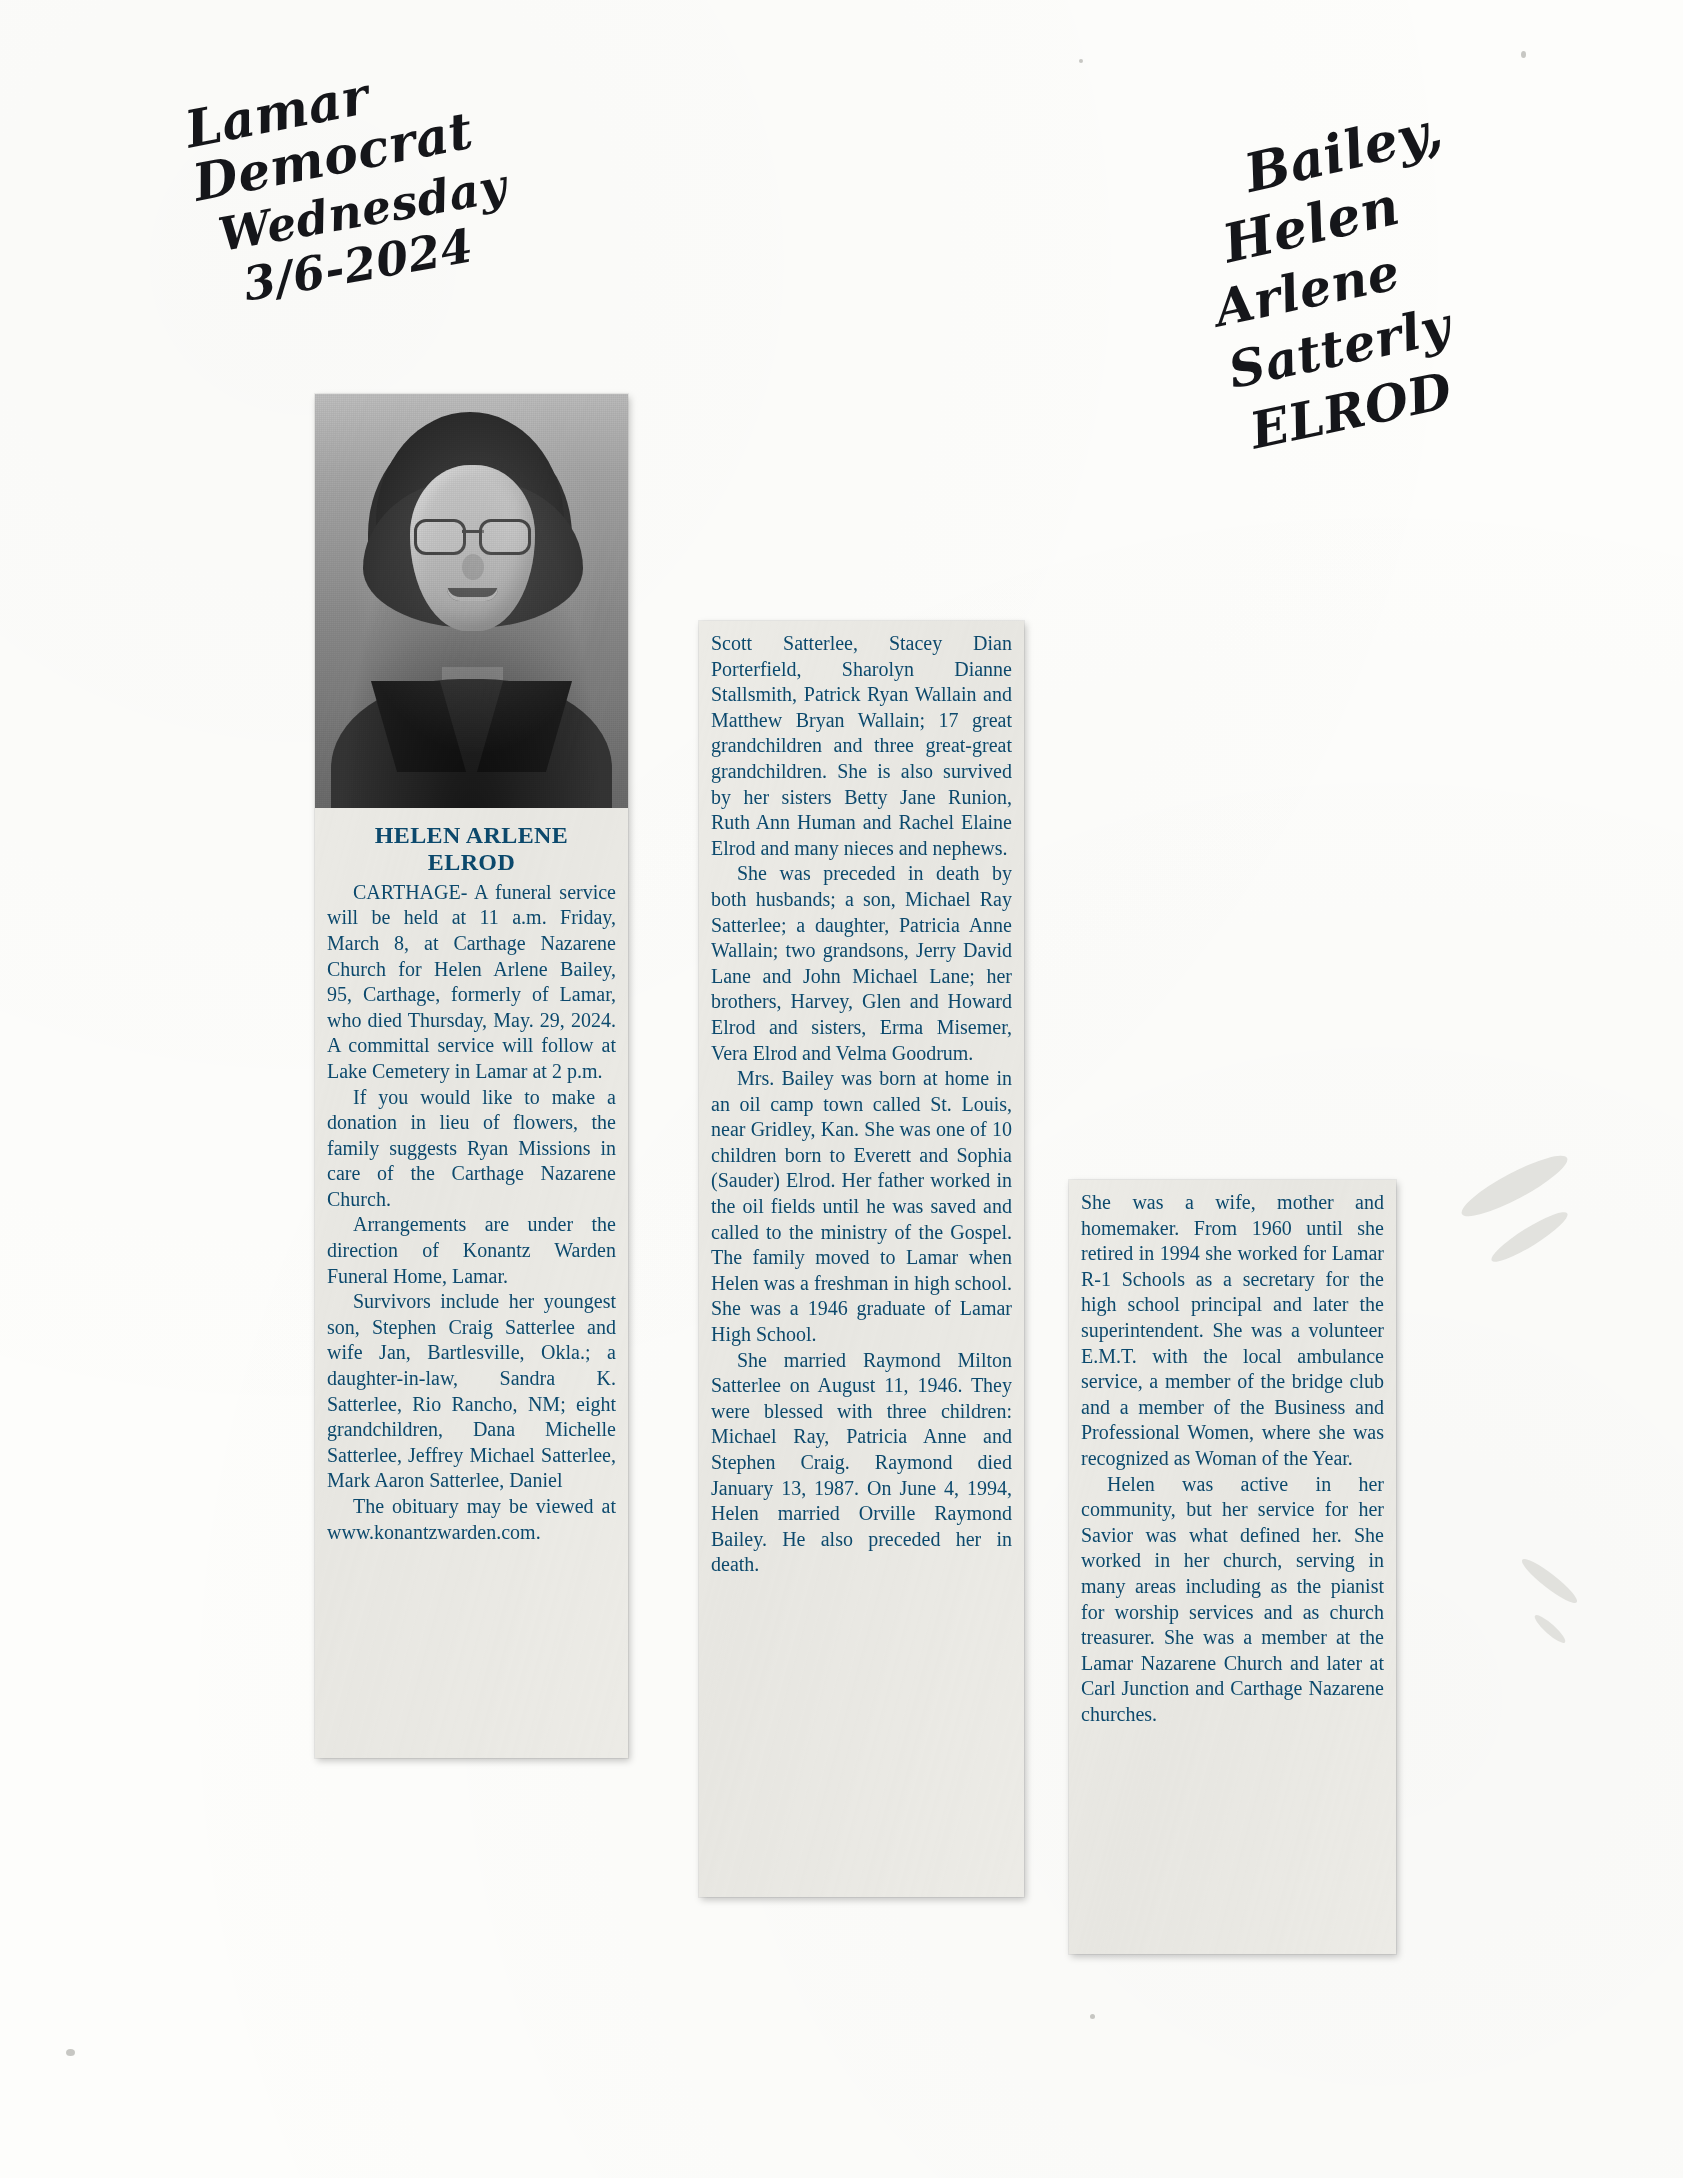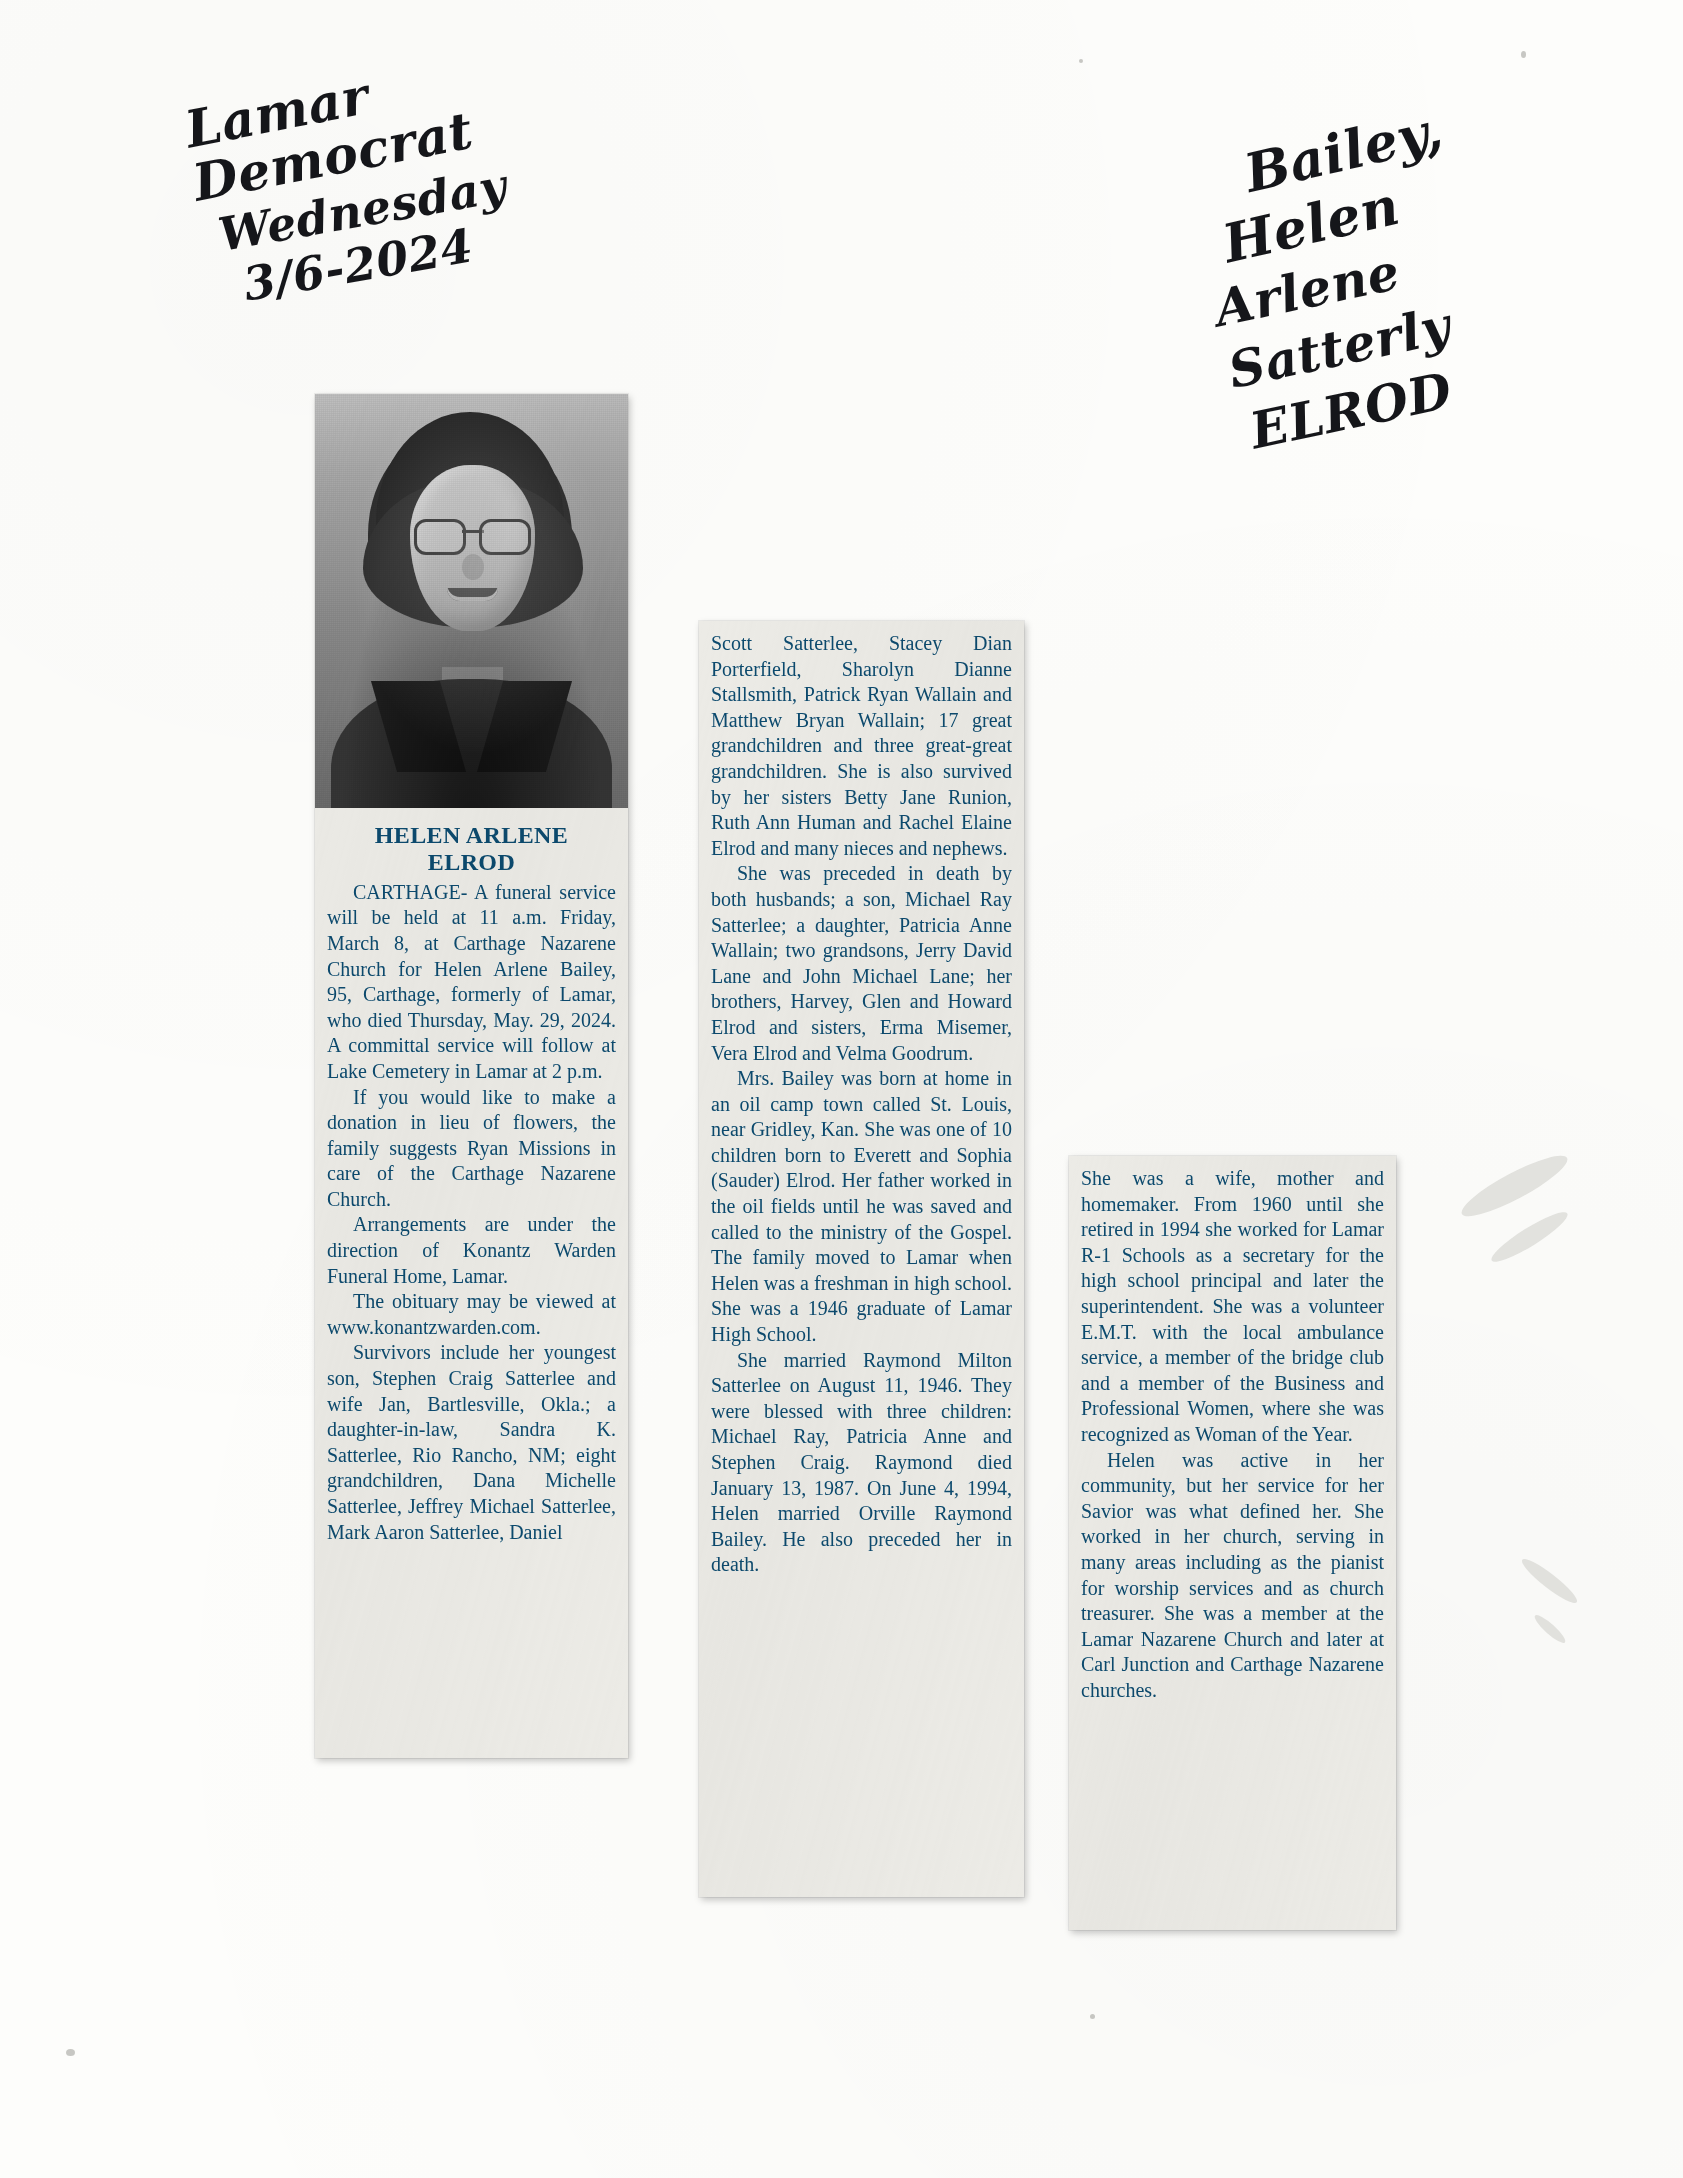--- a/index.html
+++ b/index.html
@@ -76,21 +76,21 @@
     inset: 0;
     pointer-events: none;
     background:
       linear-gradient(105deg, rgba(255,255,255,0.35) 0%, rgba(0,0,0,0.035) 45%, rgba(255,255,255,0.28) 100%);
     mix-blend-mode: multiply;
     opacity: .55;
   }
 
   #col1 { left: 315px; top: 394px; width: 313px; height: 1364px; }
   #col2 { left: 699px; top: 621px; width: 325px; height: 1276px; }
-  #col3 { left: 1069px; top: 1156px; width: 327px; height: 774px; }
+  #col3 { left: 1069px; top: 1180px; width: 327px; height: 774px; }
 
   
   .photo {
     width: 100%;
     height: 414px;
     position: relative;
     overflow: hidden;
     background: #59585a;
     filter: grayscale(100%) contrast(105%);
   }
@@ -268,22 +268,22 @@
       <div class="grain"></div>
     </div>
     <div class="article">
       <div class="headline">
         <div>HELEN ARLENE</div>
         <div>ELROD</div>
       </div>
       <p class="first">CARTHAGE- A funeral service will be held at 11 a.m. Friday, March 8, at Carthage Nazarene Church for Helen Arlene Bailey, 95, Carthage, formerly of Lamar, who died Thursday, May. 29, 2024. A committal service will follow at Lake Cemetery in Lamar at 2 p.m.</p>
       <p>If you would like to make a donation in lieu of flowers, the family suggests Ryan Missions in care of the Carthage Nazarene Church.</p>
       <p>Arrangements are under the direction of Konantz Warden Funeral Home, Lamar.</p>
+      <p>Survivors include her youngest son, Stephen Craig Satterlee and wife Jan, Bartlesville, Okla.; a daughter-in-law, Sandra K. Satterlee, Rio Rancho, NM; eight grandchildren, Dana Michelle Satterlee, Jeffrey Michael Satterlee, Mark Aaron Satterlee, Daniel</p>
       <p>The obituary may be viewed at www.konantzwarden.com.</p>
-      <p>Survivors include her youngest son, Stephen Craig Satterlee and wife Jan, Bartlesville, Okla.; a daughter-in-law, Sandra K. Satterlee, Rio Rancho, NM; eight grandchildren, Dana Michelle Satterlee, Jeffrey Michael Satterlee, Mark Aaron Satterlee, Daniel</p>
     </div>
   </div>
 
   <div class="clipping" id="col2">
     <div class="article">
       <p>Scott Satterlee, Stacey Dian Porterfield, Sharolyn Dianne Stallsmith, Patrick Ryan Wallain and Matthew Bryan Wallain; 17 great grandchildren and three great-great grandchildren. She is also survived by her sisters Betty Jane Runion, Ruth Ann Human and Rachel Elaine Elrod and many nieces and nephews.</p>
       <p>She was preceded in death by both husbands; a son, Michael Ray Satterlee; a daughter, Patricia Anne Wallain; two grandsons, Jerry David Lane and John Michael Lane; her brothers, Harvey, Glen and Howard Elrod and sisters, Erma Misemer, Vera Elrod and Velma Goodrum.</p>
       <p>Mrs. Bailey was born at home in an oil camp town called St. Louis, near Gridley, Kan. She was one of 10 children born to Everett and Sophia (Sauder) Elrod. Her father worked in the oil fields until he was saved and called to the ministry of the Gospel. The family moved to Lamar when Helen was a freshman in high school. She was a 1946 graduate of Lamar High School.</p>
       <p>She married Raymond Milton Satterlee on August 11, 1946. They were blessed with three children: Michael Ray, Patricia Anne and Stephen Craig. Raymond died January 13, 1987. On June 4, 1994, Helen married Orville Raymond Bailey. He also preceded her in death.</p>
     </div>

